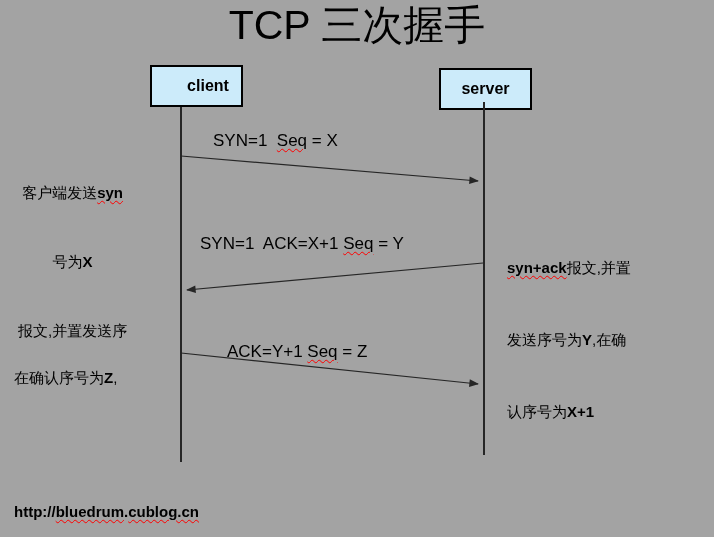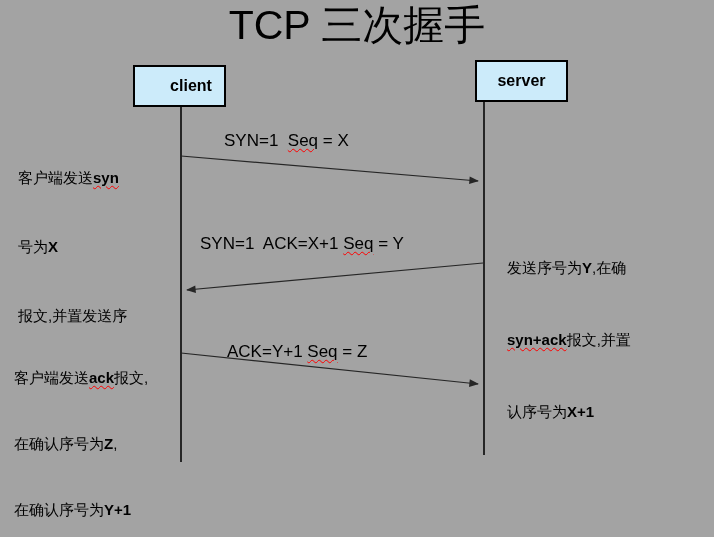--- a/index.html
+++ b/index.html
@@ -10,34 +10,34 @@
   .title{
     position:absolute;top:0;left:0;width:100%;text-align:center;
     font-size:41px;line-height:50px;color:#000;white-space:pre;
   }
   .actor-box{
     position:absolute;width:93px;height:42px;box-sizing:border-box;
     background:#ccebfa;border:2px solid #000;
     display:flex;align-items:center;justify-content:center;
     font-weight:bold;font-size:16px;
   }
-  .box-client{left:133px;top:65px;padding-left:23px;}
-  .box-server{left:439px;top:60px;margin-left:36px;}
+  .box-client{left:150px;top:65px;padding-left:23px;}
+  .box-server{left:439px;top:68px;}
   .lifeline{position:absolute;width:2px;background:#262626;}
   .line-client{left:180px;top:107px;height:355px;}
   .line-server{left:483px;top:102px;height:353px;}
   .arrows{position:absolute;left:0;top:0;width:714px;height:537px;pointer-events:none;}
   .msg{
     position:absolute;font-size:17px;white-space:pre;color:#000;
   }
-  .msg1{left:224px;top:131px;}
+  .msg1{left:213px;top:131px;}
   .msg2{left:200px;top:234px;}
   .msg3{left:227px;top:342px;}
   .note{position:absolute;font-size:15px;color:#000;white-space:pre;}
-  .note1{left:18px;top:120px;line-height:23px;}
+  .note1{left:18px;top:135px;line-height:23px;text-align:center;}
   .note2{left:507px;top:208px;line-height:24px;}
   .note3{left:14px;top:323px;line-height:22px;}
   .footer{
     position:absolute;left:14px;top:503px;font-size:15px;font-weight:bold;white-space:pre;
   }
   .b{font-weight:bold;}
   .w{
     text-decoration-line:underline;
     text-decoration-style:wavy;
     text-decoration-color:#ff0000;
@@ -79,25 +79,24 @@
 
   <div class="msg msg3"><span>ACK=Y+1 </span><span class="w">Seq</span><span> = Z</span></div>
 
   <div class="note note1">
     <div><span>客户端发送</span><span class="b w">syn</span></div>
     <div><span>号为</span><span class="b">X</span></div>
     <div><span>报文,并置发送序</span></div>
   </div>
 
   <div class="note note2">
+    <div><span class="b w">syn+ack</span><span>报文,并置</span></div>
     <div><span>发送序号为</span><span class="b">Y</span><span>,在确</span></div>
-    <div><span class="b w">syn+ack</span><span>报文,并置</span></div>
     <div><span>认序号为</span><span class="b">X+1</span></div>
   </div>
 
   <div class="note note3">
-    <div><span>客户端发送</span><span class="b w">ack</span><span>报文,</span></div>
     <div><span>在确认序号为</span><span class="b">Z</span><span>,</span></div>
-    <div><span>在确认序号为</span><span class="b">Y+1</span></div>
   </div>
 
+  <div class="footer"><span>http://</span><span class="w">bluedrum</span><span>.</span><span class="w">cublog.cn</span></div>
 
 </div>
 
 </body></html>

